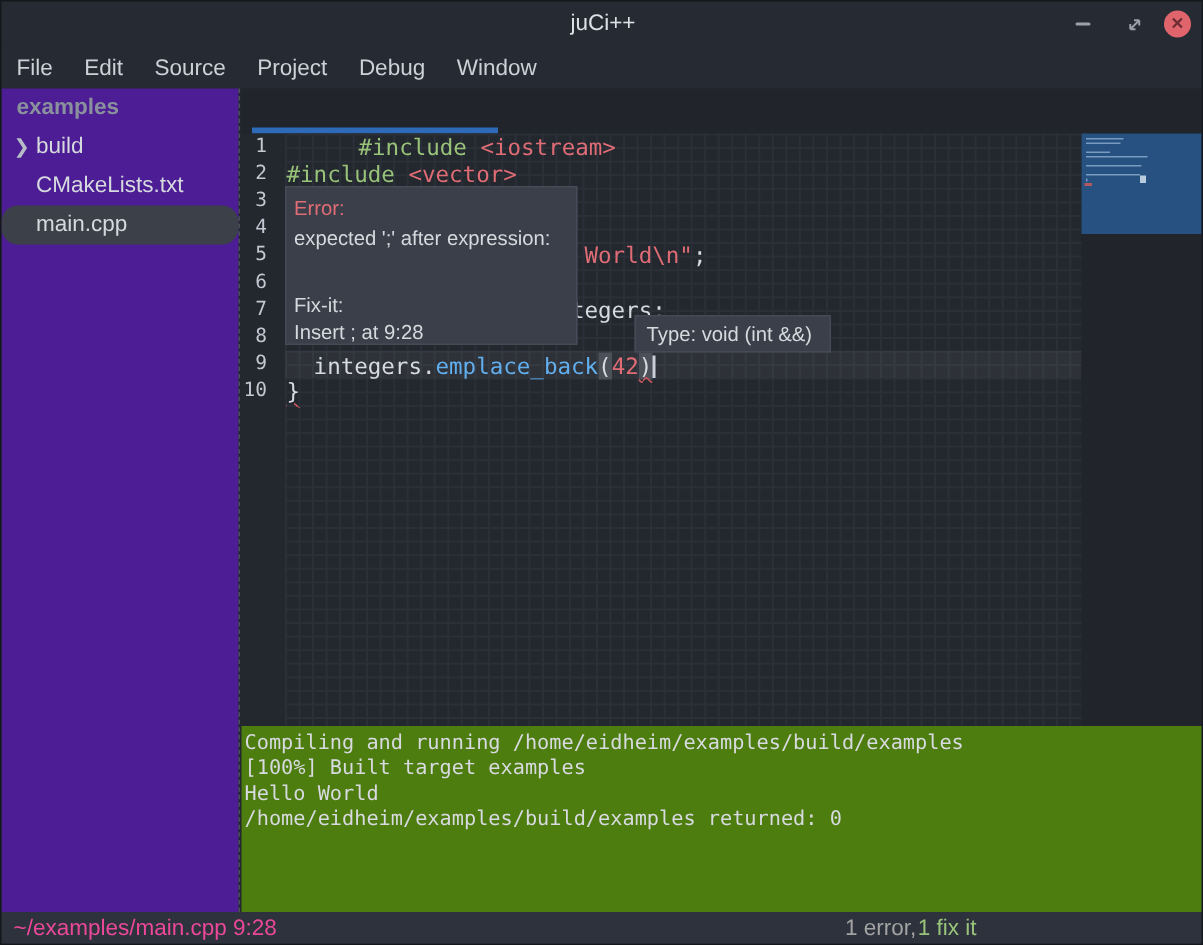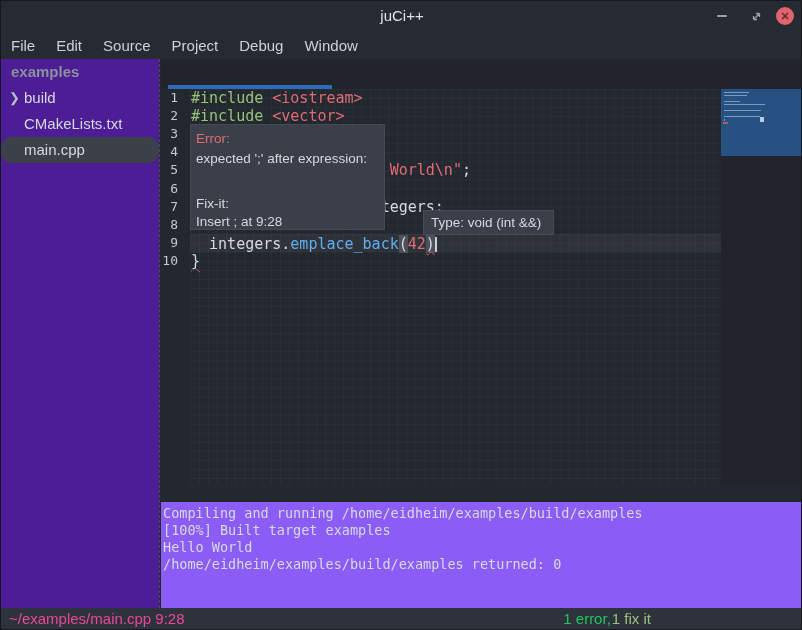--- a/index.html
+++ b/index.html
@@ -64,28 +64,28 @@
   #mini-cursor { position:absolute; width:4px; height:5px; background:rgba(210,225,240,0.85); }
   #mini-error { position:absolute; width:5px; height:2px; background:#b05a60; }
   
   .tooltip { position:absolute; background:#3a3f49; border:1px solid #454b56; z-index:10;
     font-size:13.5px; color:#d6dade; }
   #tooltip-error { left:189px; top:123px; width:195px; height:106px; }
   #tooltip-error div { position:absolute; left:5px; white-space:nowrap; }
   .tt-error-title { color:#e06c75; }
   #tooltip-type { left:422px; top:209px; width:131px; height:25px; line-height:23px; padding-left:7px; white-space:nowrap; }
   
-  #terminal { position:absolute; left:160px; top:501px; width:642px; height:124px; background:#8b5cf6; }
+  #terminal { position:absolute; left:160px; top:483px; width:642px; height:124px; background:#4d7c0f; }
   .term-line { position:absolute; left:2px; white-space:pre; color:#d7dade;
     font-family:"DejaVu Sans Mono", monospace; font-size:13.5px; line-height:17px; }
   
   #statusbar { position:absolute; left:0; top:607px; width:802px; height:23px; background:#2d323c; }
   #status-left { position:absolute; left:8px; top:0; height:34px; line-height:22px; color:#ec4899; font-size:15px; }
   #status-right { position:absolute; right:152px; top:0; height:23px; line-height:22px; font-size:15px; }
-  #status-error { color:#22c55e; }
+  #status-error { color:#a3a3a3; }
   #status-fixit { color:#98c379; margin-left:1px; }
 </style>
 </head>
 <body>
 
 <div id="win">
 
   <div id="titlebar">
     <div id="title">juCi++</div>
     <div class="winbtn" id="btn-min">
@@ -140,21 +140,21 @@
         <div class="gutter-num" style="top: 72.4px;">5</div>
         <div class="gutter-num" style="top: 90.5px;">6</div>
         <div class="gutter-num" style="top: 108.6px;">7</div>
         <div class="gutter-num" style="top: 126.7px;">8</div>
         <div class="gutter-num" style="top: 144.8px;">9</div>
         <div class="gutter-num" style="top: 162.9px;">10</div>
       </div>
     <div id="codearea">
       <div id="currentline"></div>
       <div id="code-lines">
-          <div class="code-line" style="top: 0px;"><span style="color: rgb(152, 195, 121);">#include</span><span style="color: rgb(215, 218, 224);"> </span><span style="color: rgb(224, 108, 117);">&lt;iostream&gt;</span></div>
+          <div class="code-line" style="top: 0px; margin-left: 48px;"><span style="color: rgb(152, 195, 121);">#include</span><span style="color: rgb(215, 218, 224);"> </span><span style="color: rgb(224, 108, 117);">&lt;iostream&gt;</span></div>
           <div class="code-line" style="top: 18.1px;"><span style="color: rgb(152, 195, 121);">#include</span><span style="color: rgb(215, 218, 224);"> </span><span style="color: rgb(224, 108, 117);">&lt;vector&gt;</span></div>
           <div class="code-line" style="top: 36.2px;"></div>
           <div class="code-line" style="top: 54.3px;"><span style="color: rgb(215, 218, 224);">int main() {</span></div>
           <div class="code-line" style="top: 72.4px;"><span style="color: rgb(215, 218, 224);">  std::cout &lt;&lt; </span><span style="color: rgb(224, 108, 117);">"Hello World\n"</span><span style="color: rgb(215, 218, 224);">;</span></div>
           <div class="code-line" style="top: 90.5px;"></div>
           <div class="code-line" style="top: 108.6px;"><span style="color: rgb(215, 218, 224);">  std::vector&lt;int&gt; integers;</span></div>
           <div class="code-line" style="top: 126.7px;"></div>
           <div class="code-line" style="top: 144.8px;"><span style="color: rgb(215, 218, 224);">  integers.</span><span style="color: rgb(97, 175, 239);">emplace_back</span><span class="bracket" style="color: rgb(215, 218, 224);">(</span><span style="color: rgb(224, 108, 117);">42</span><span class="bracket wavy" style="color: rgb(215, 218, 224);">)</span><span class="cursor"></span></div>
           <div class="code-line" style="top: 162.9px;"><span class="wavy" style="color: rgb(215, 218, 224);">}</span></div>
         </div>

